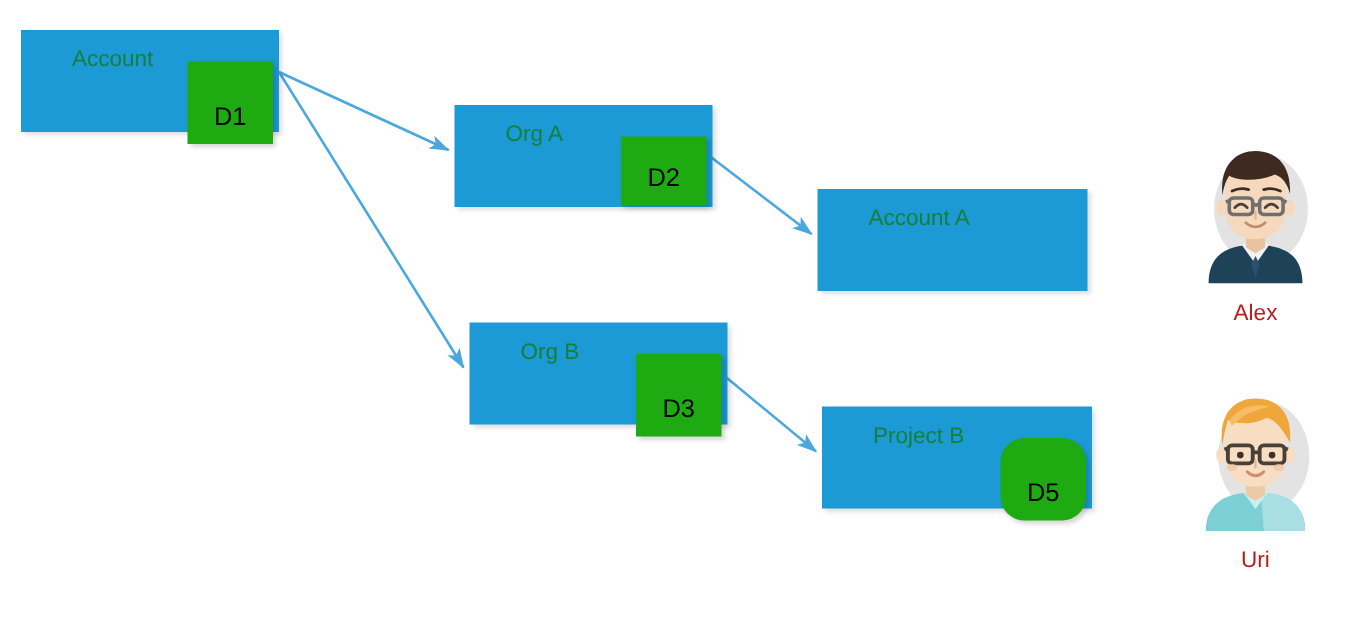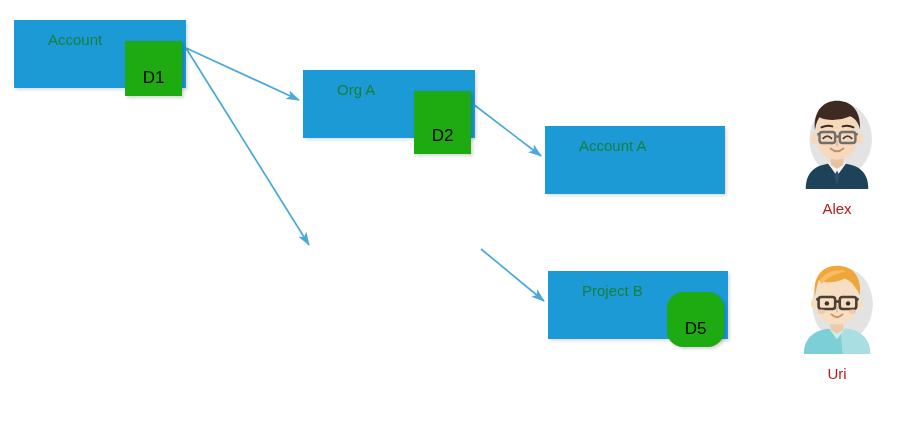--- a/index.html
+++ b/index.html
@@ -115,25 +115,32 @@
     <div class="node-main" style="width:172px; height:68px;"></div>
     <div class="node-label">Account</div>
     <div class="node-badge" style="left:111px; top:21px; width:57px; height:55px;">
       <div class="node-badge-label">D1</div>
     </div>
   </div>
 
   <div class="node" style="left:303px; top:70px; width:172px; height:96px;">
     <div class="node-main" style="width:172px; height:68px;"></div>
     <div class="node-label">Org A</div>
-    <div class="node-badge" style="left:111px; top:21px; width:57px; height:63px;">
+    <div class="node-badge" style="left:111px; top:21px; width:57px; height:46px;">
       <div class="node-badge-label">D2</div>
     </div>
   </div>
 
+  <div class="node" style="left:313px; top:215px; width:172px; height:96px;">
+    <div class="node-main" style="width:172px; height:68px;"></div>
+    <div class="node-label">Org B</div>
+    <div class="node-badge" style="left:111px; top:21px; width:57px; height:55px;">
+      <div class="node-badge-label">D3</div>
+    </div>
+  </div>
 
   <div class="node" style="left:545px; top:126px; width:180px; height:96px;">
     <div class="node-main" style="width:180px; height:68px;"></div>
     <div class="node-label">Account A</div>
   </div>
 
   <div class="node" style="left:548px; top:271px; width:180px; height:96px;">
     <div class="node-main" style="width:180px; height:68px;"></div>
     <div class="node-label">Project B</div>
     <div class="node-badge" style="left:119px; top:21px; width:57px; height:55px;border-radius:16px;">

